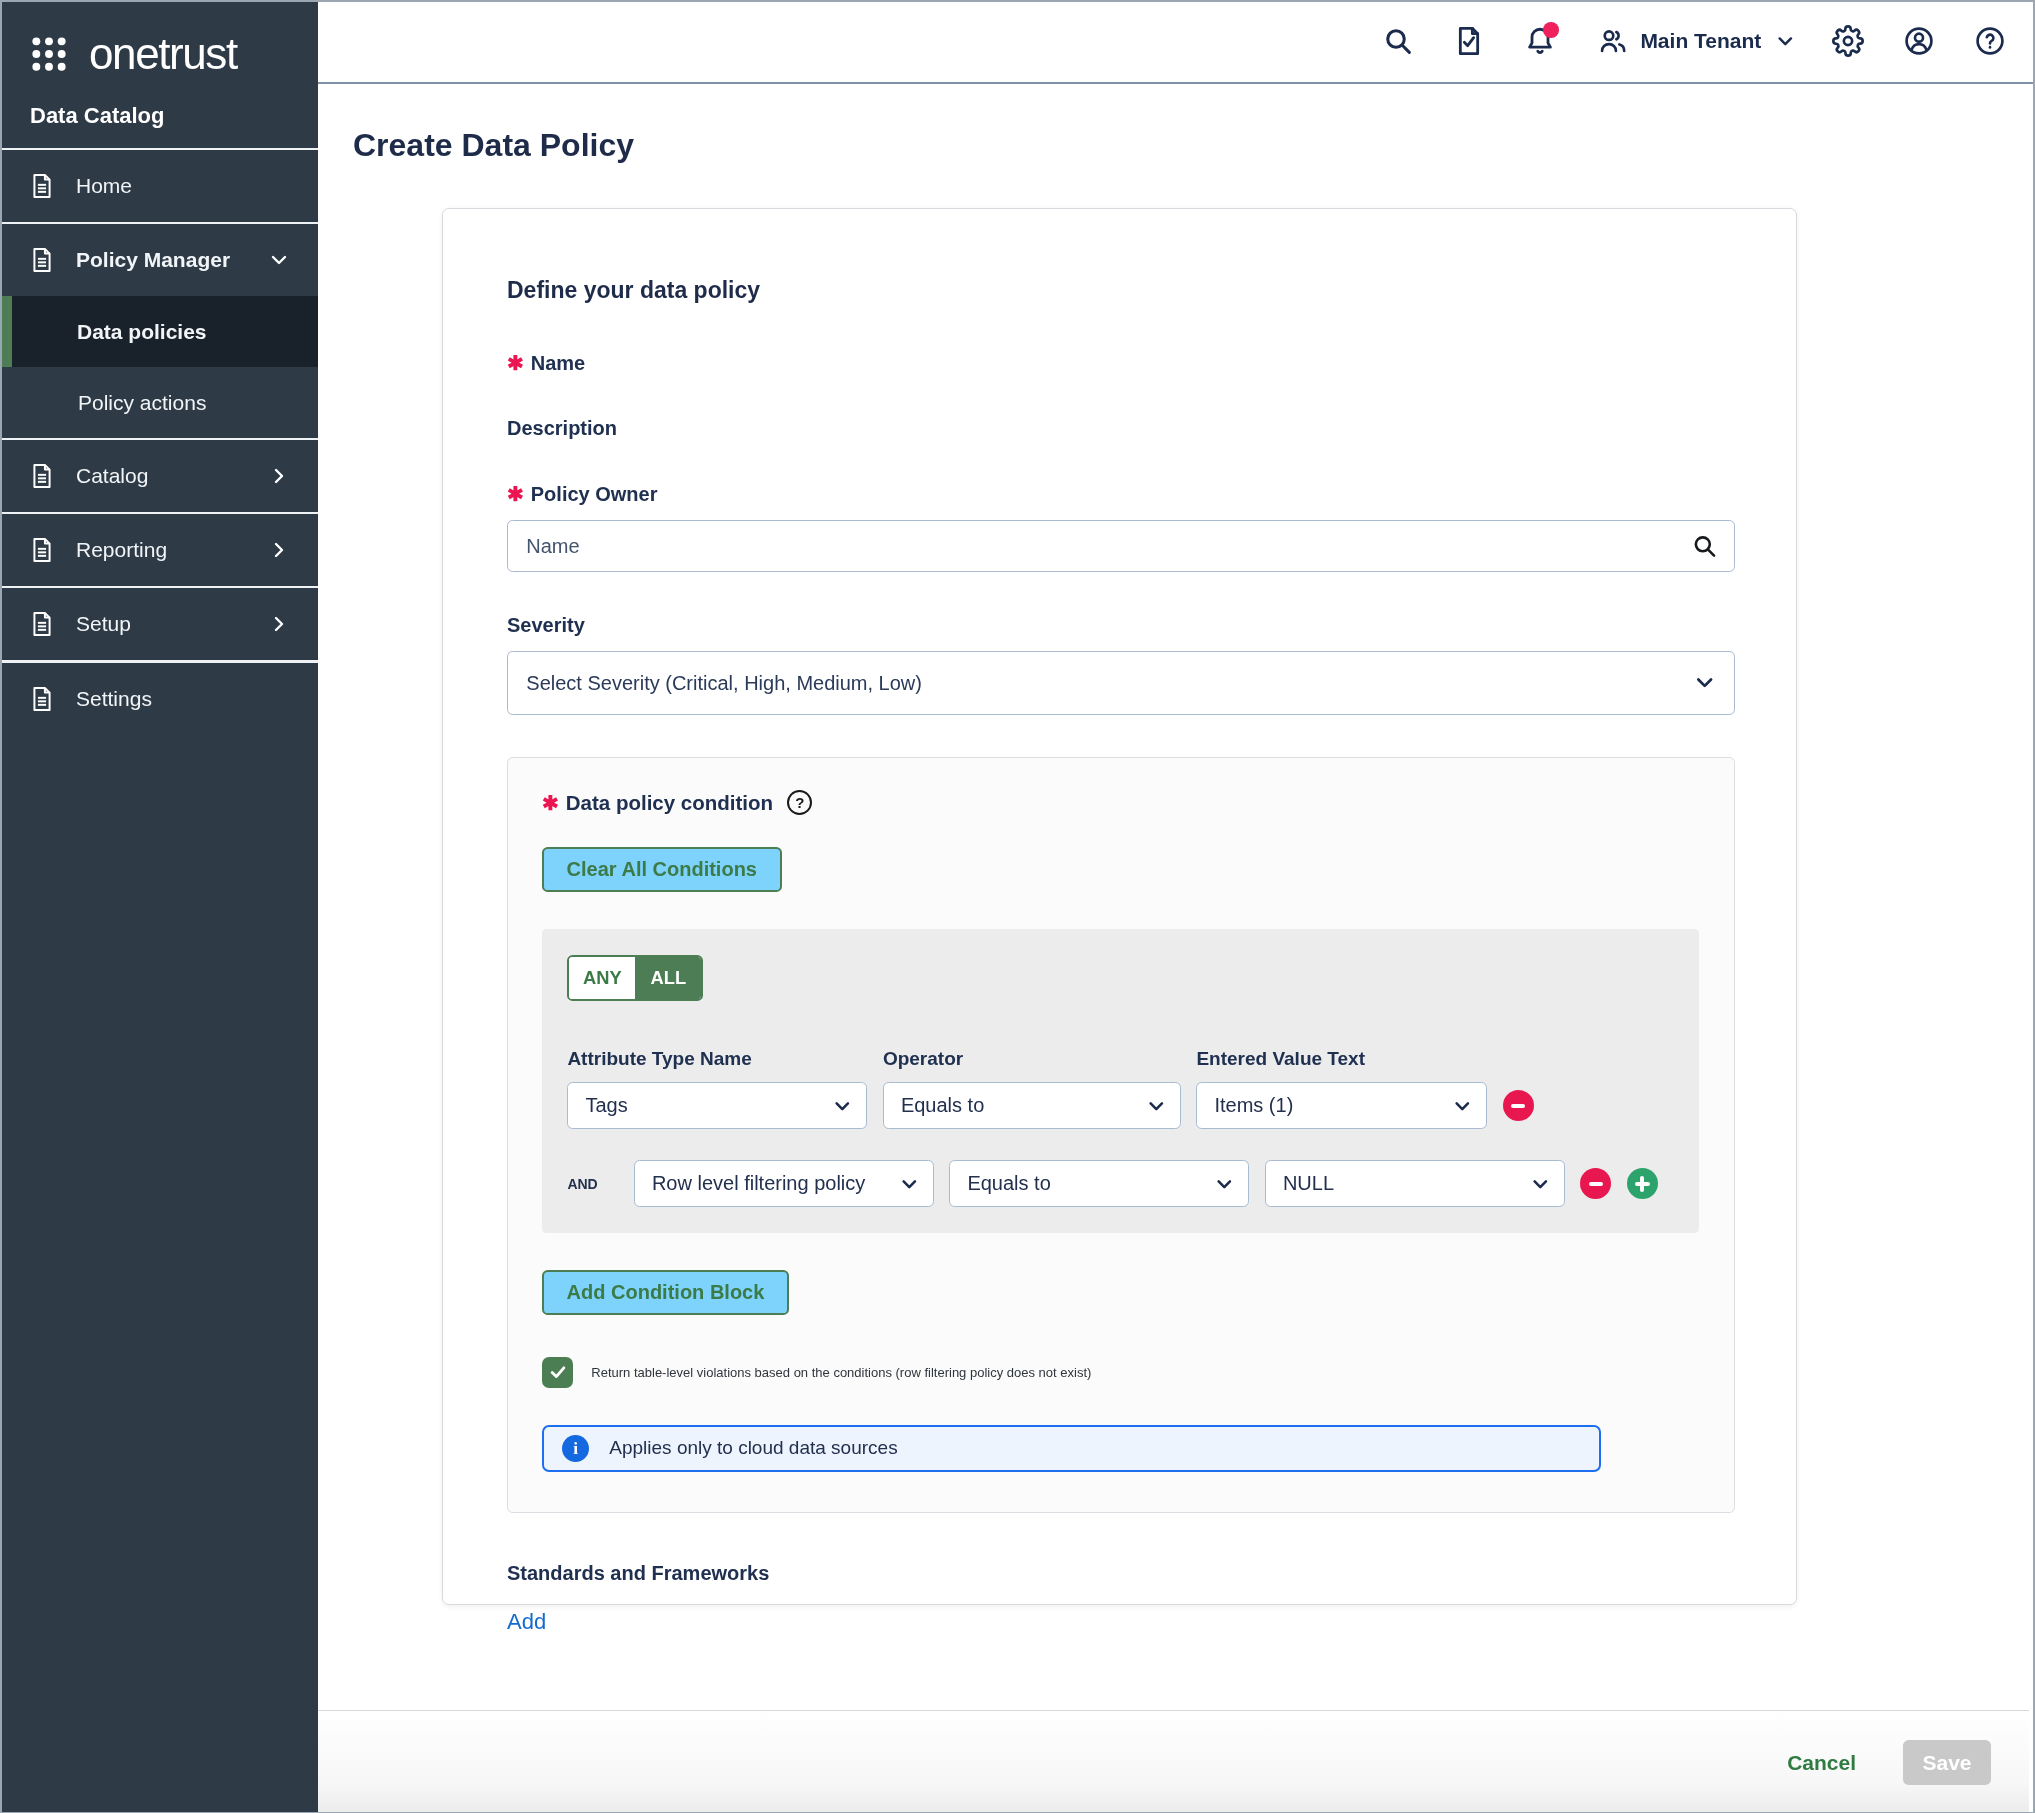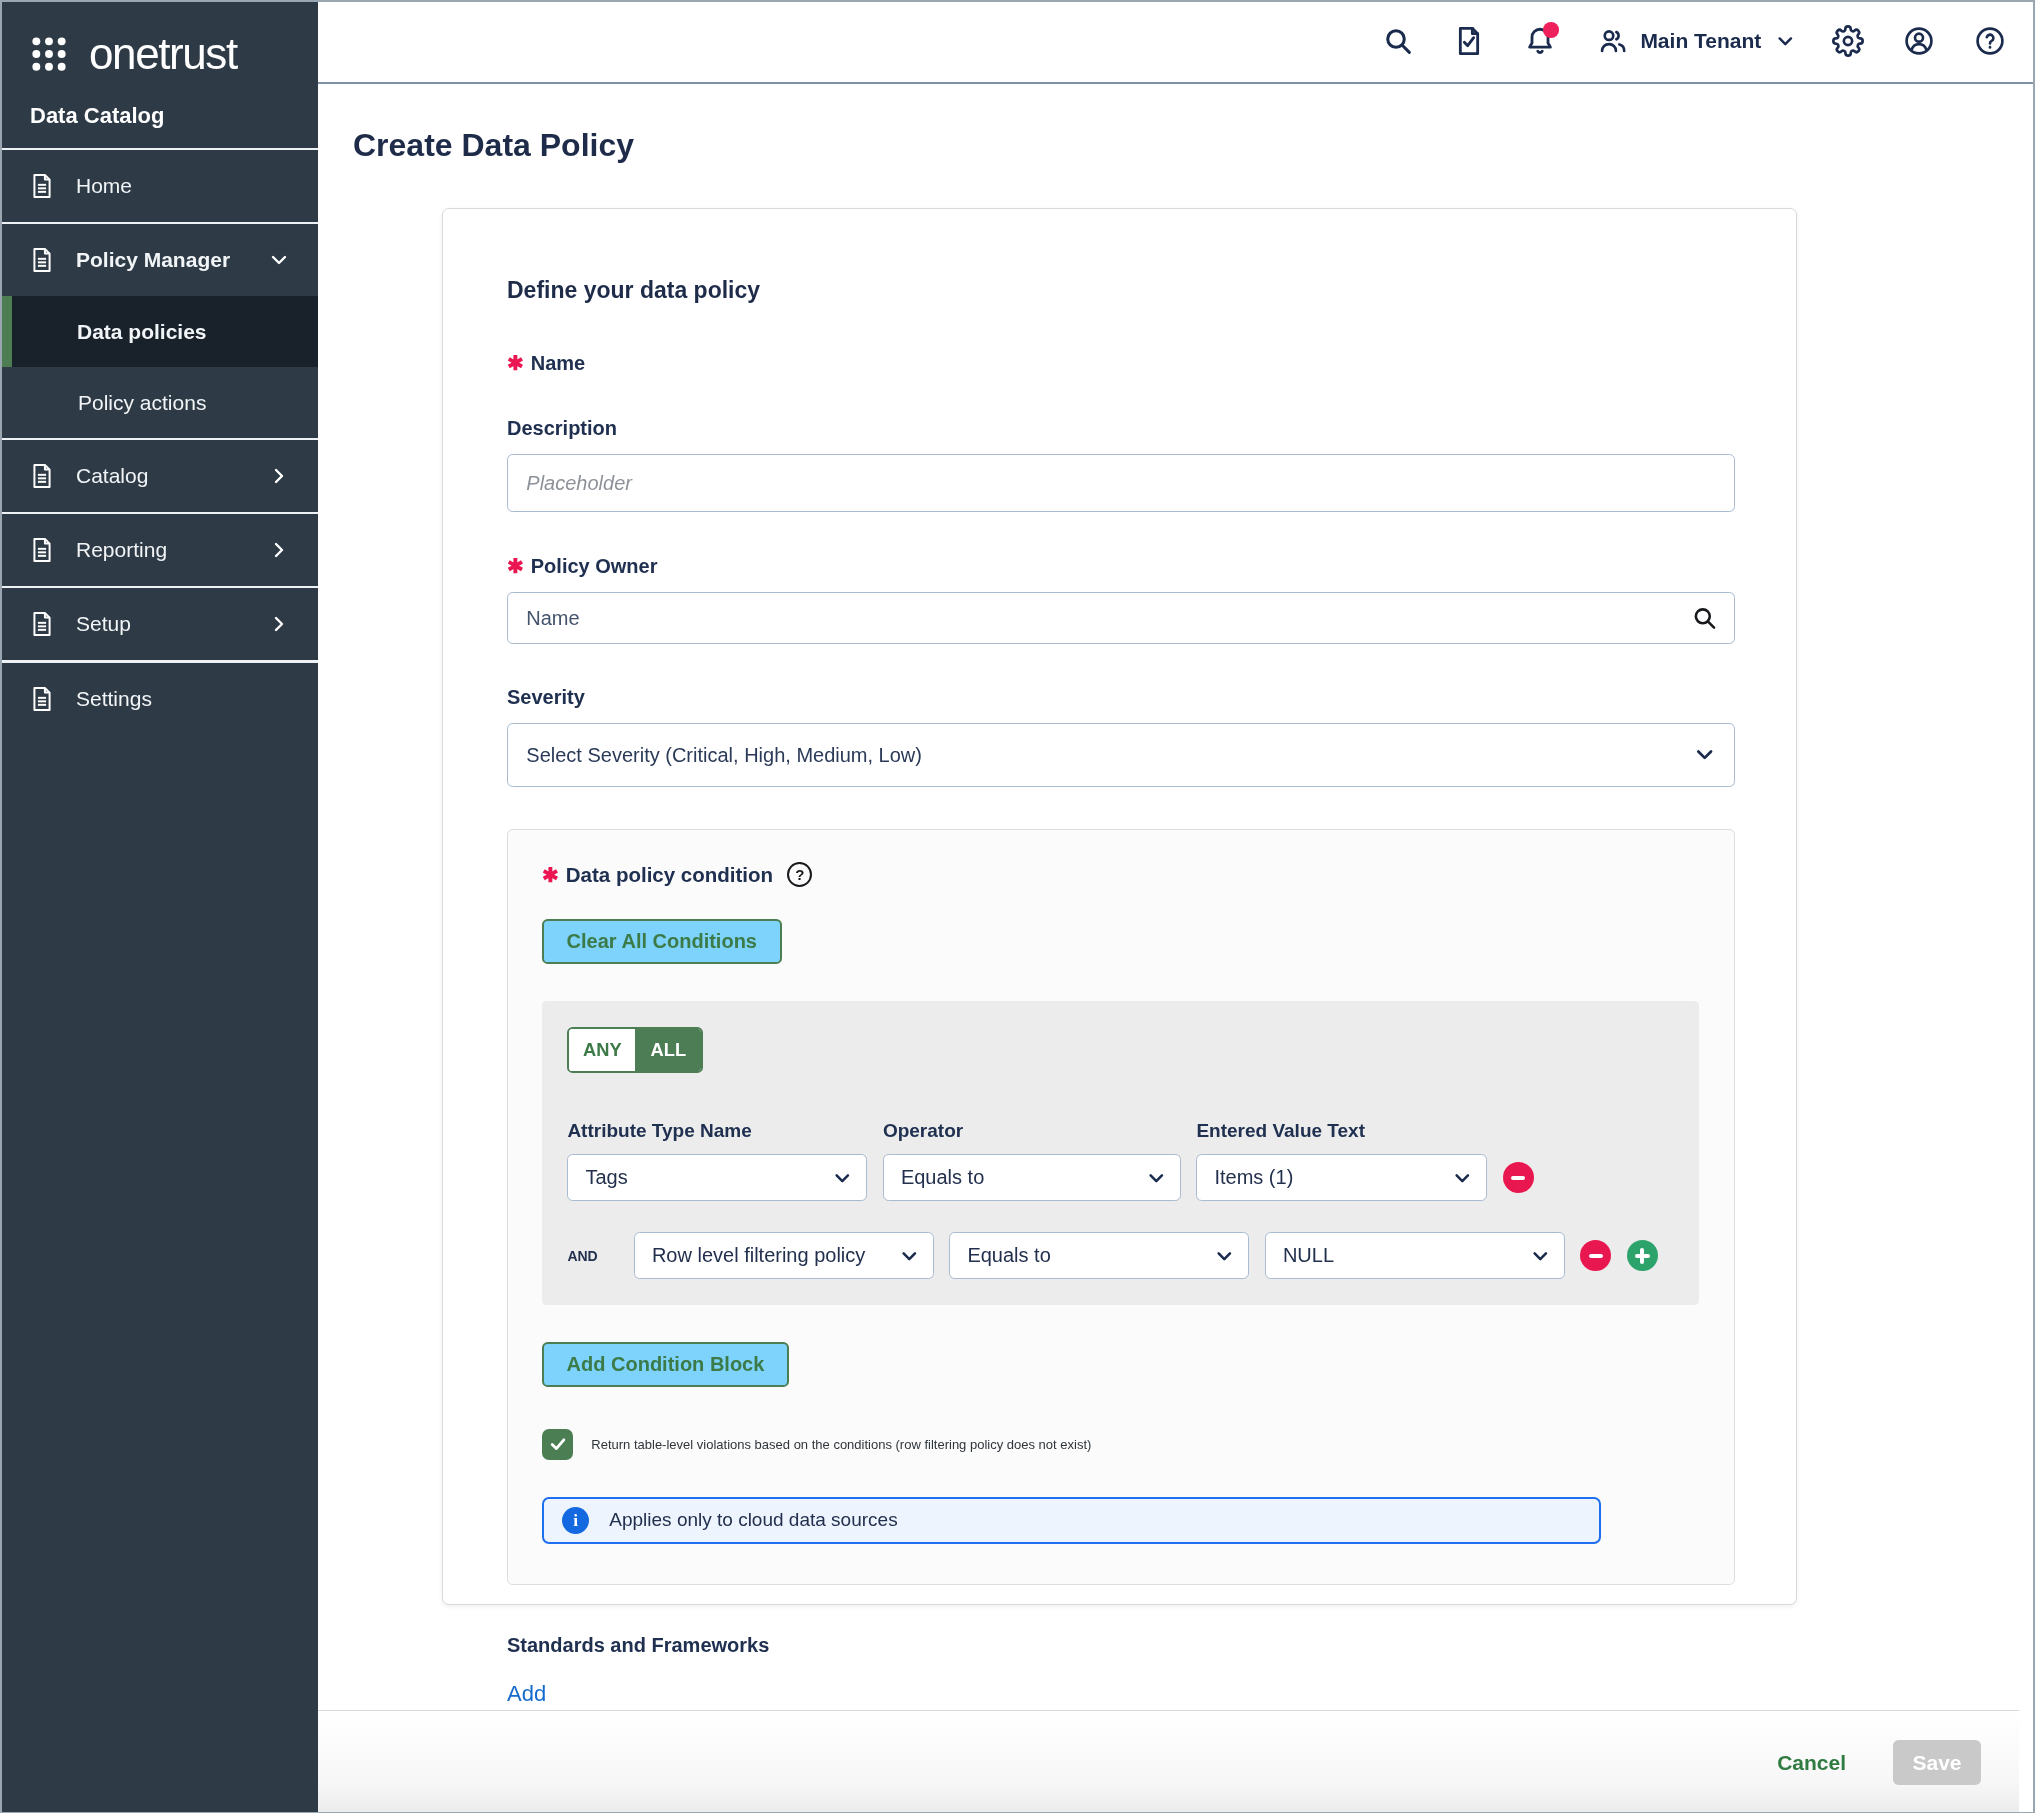--- a/index.html
+++ b/index.html
@@ -83,21 +83,21 @@
   .checkbox svg { width:20px; height:20px; }
   .check-label { font-size:13px; color:#2f353c; }
   .info-alert { margin-top:37px; width:1059px; height:47px; background:#eef4fe; border:2.1px solid #1e6ef0; border-radius:7px; display:flex; align-items:center; padding:0 18.3px; }
   .info-icon { width:27px; height:27px; border-radius:50%; background:#1468e0; color:#fff; display:flex; align-items:center; justify-content:center; font-size:17.6px; font-weight:700; margin-right:20px; flex:0 0 auto; font-family:"Liberation Serif",serif; }
   .info-text { font-size:19px; color:#22304e; }
 
   .standards-label { font-size:20px; font-weight:700; color:#203050; margin-top:49px; }
   .add-link { display:inline-block; margin-top:24px; font-size:22px; color:#146bcd; font-weight:500; cursor:pointer; text-decoration:none; }
 
   
-  .footer { position:absolute; left:318px; right:16px; bottom:0; height:104px; border-top:1.4px solid #d8d8d8; background:linear-gradient(180deg,#ffffff 0%,#f7f7f7 70%,#ebebeb 100%); display:flex; align-items:center; justify-content:flex-end; padding-right:38px; z-index:6; }
+  .footer { position:absolute; left:318px; right:6px; bottom:0; height:104px; border-top:1.4px solid #d8d8d8; background:linear-gradient(180deg,#ffffff 0%,#f7f7f7 70%,#ebebeb 100%); display:flex; align-items:center; justify-content:flex-end; padding-right:38px; z-index:6; }
   .cancel-btn { font-size:21px; font-weight:600; color:#2f7b42; margin-right:47px; cursor:pointer; background:none; border:none; font-family:"Liberation Sans",sans-serif; }
   .save-btn { width:88px; height:45px; border-radius:5.6px; background:#c9c9c9; color:#fff; font-size:21px; font-weight:600; border:none; cursor:not-allowed; font-family:"Liberation Sans",sans-serif; }
 </style>
 </head>
 <body>
 
 <div class="app">
 
   <nav class="sidebar">
     <div class="logo-row">
@@ -275,21 +275,20 @@
         <div class="field-label">
           <span class="req">✱</span>
           <span>Name</span>
         </div>
       </div>
 
       <div class="field">
         <div class="field-label">
           <span>Description</span>
         </div>
-        <input class="text-input tall italic-ph" type="text" placeholder="Placeholder" style="">
       </div>
 
       <div class="field">
         <div class="field-label">
           <span class="req">✱</span>
           <span>Policy Owner</span>
         </div>
         <div class="input-wrap">
           <input class="text-input owner-ph" type="text" placeholder="Name" style="">
           <svg class="search-in" viewBox="0 0 24 24" fill="none" stroke="#17191c" stroke-width="2.3" stroke-linecap="round">

